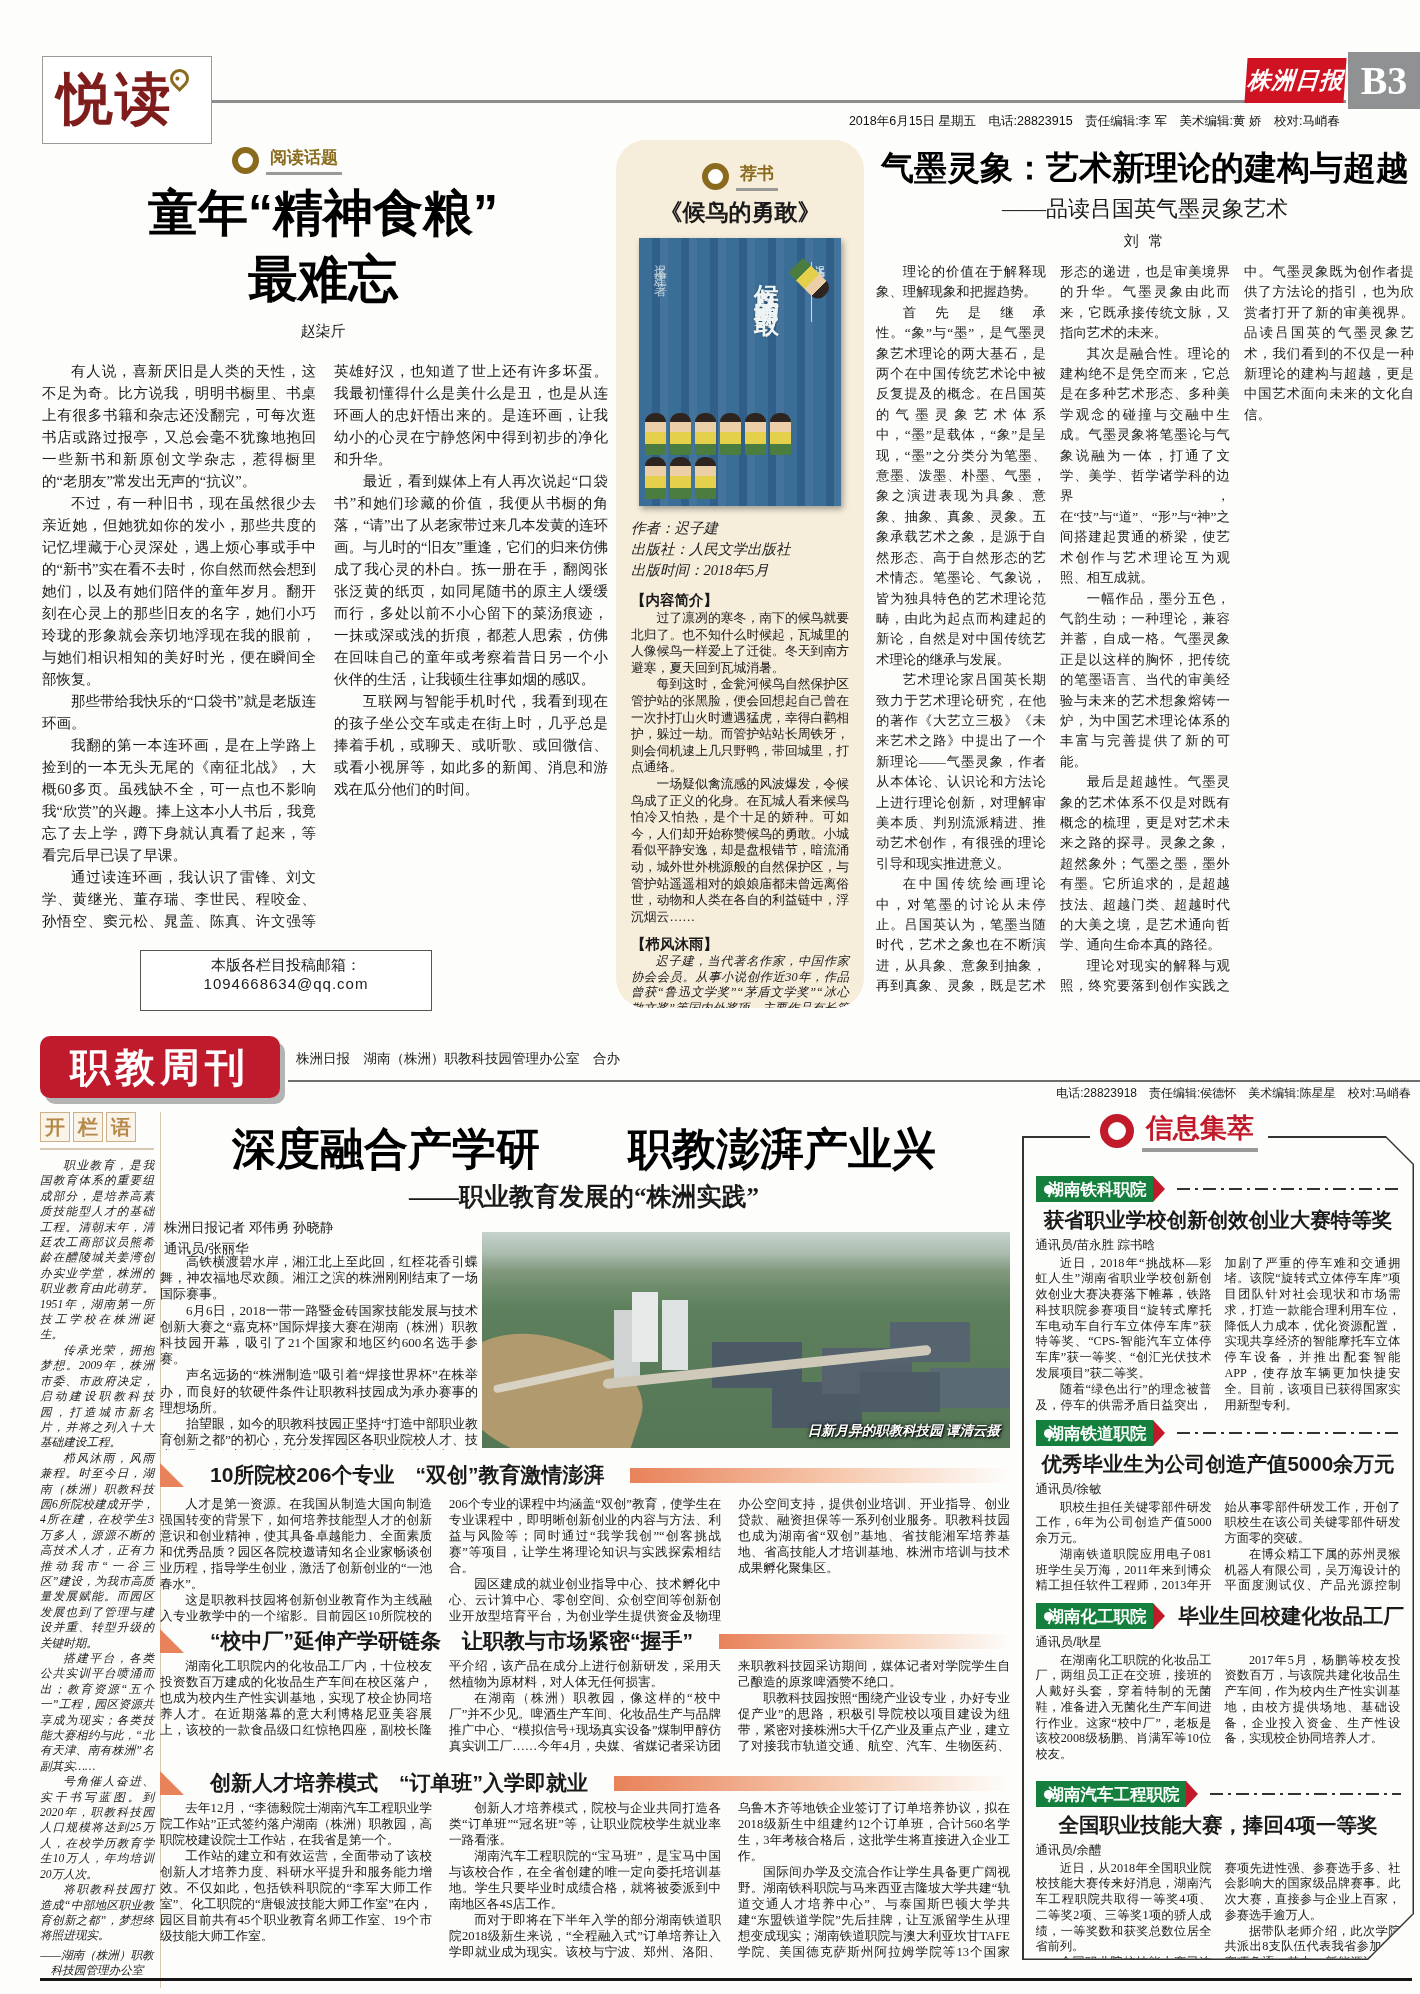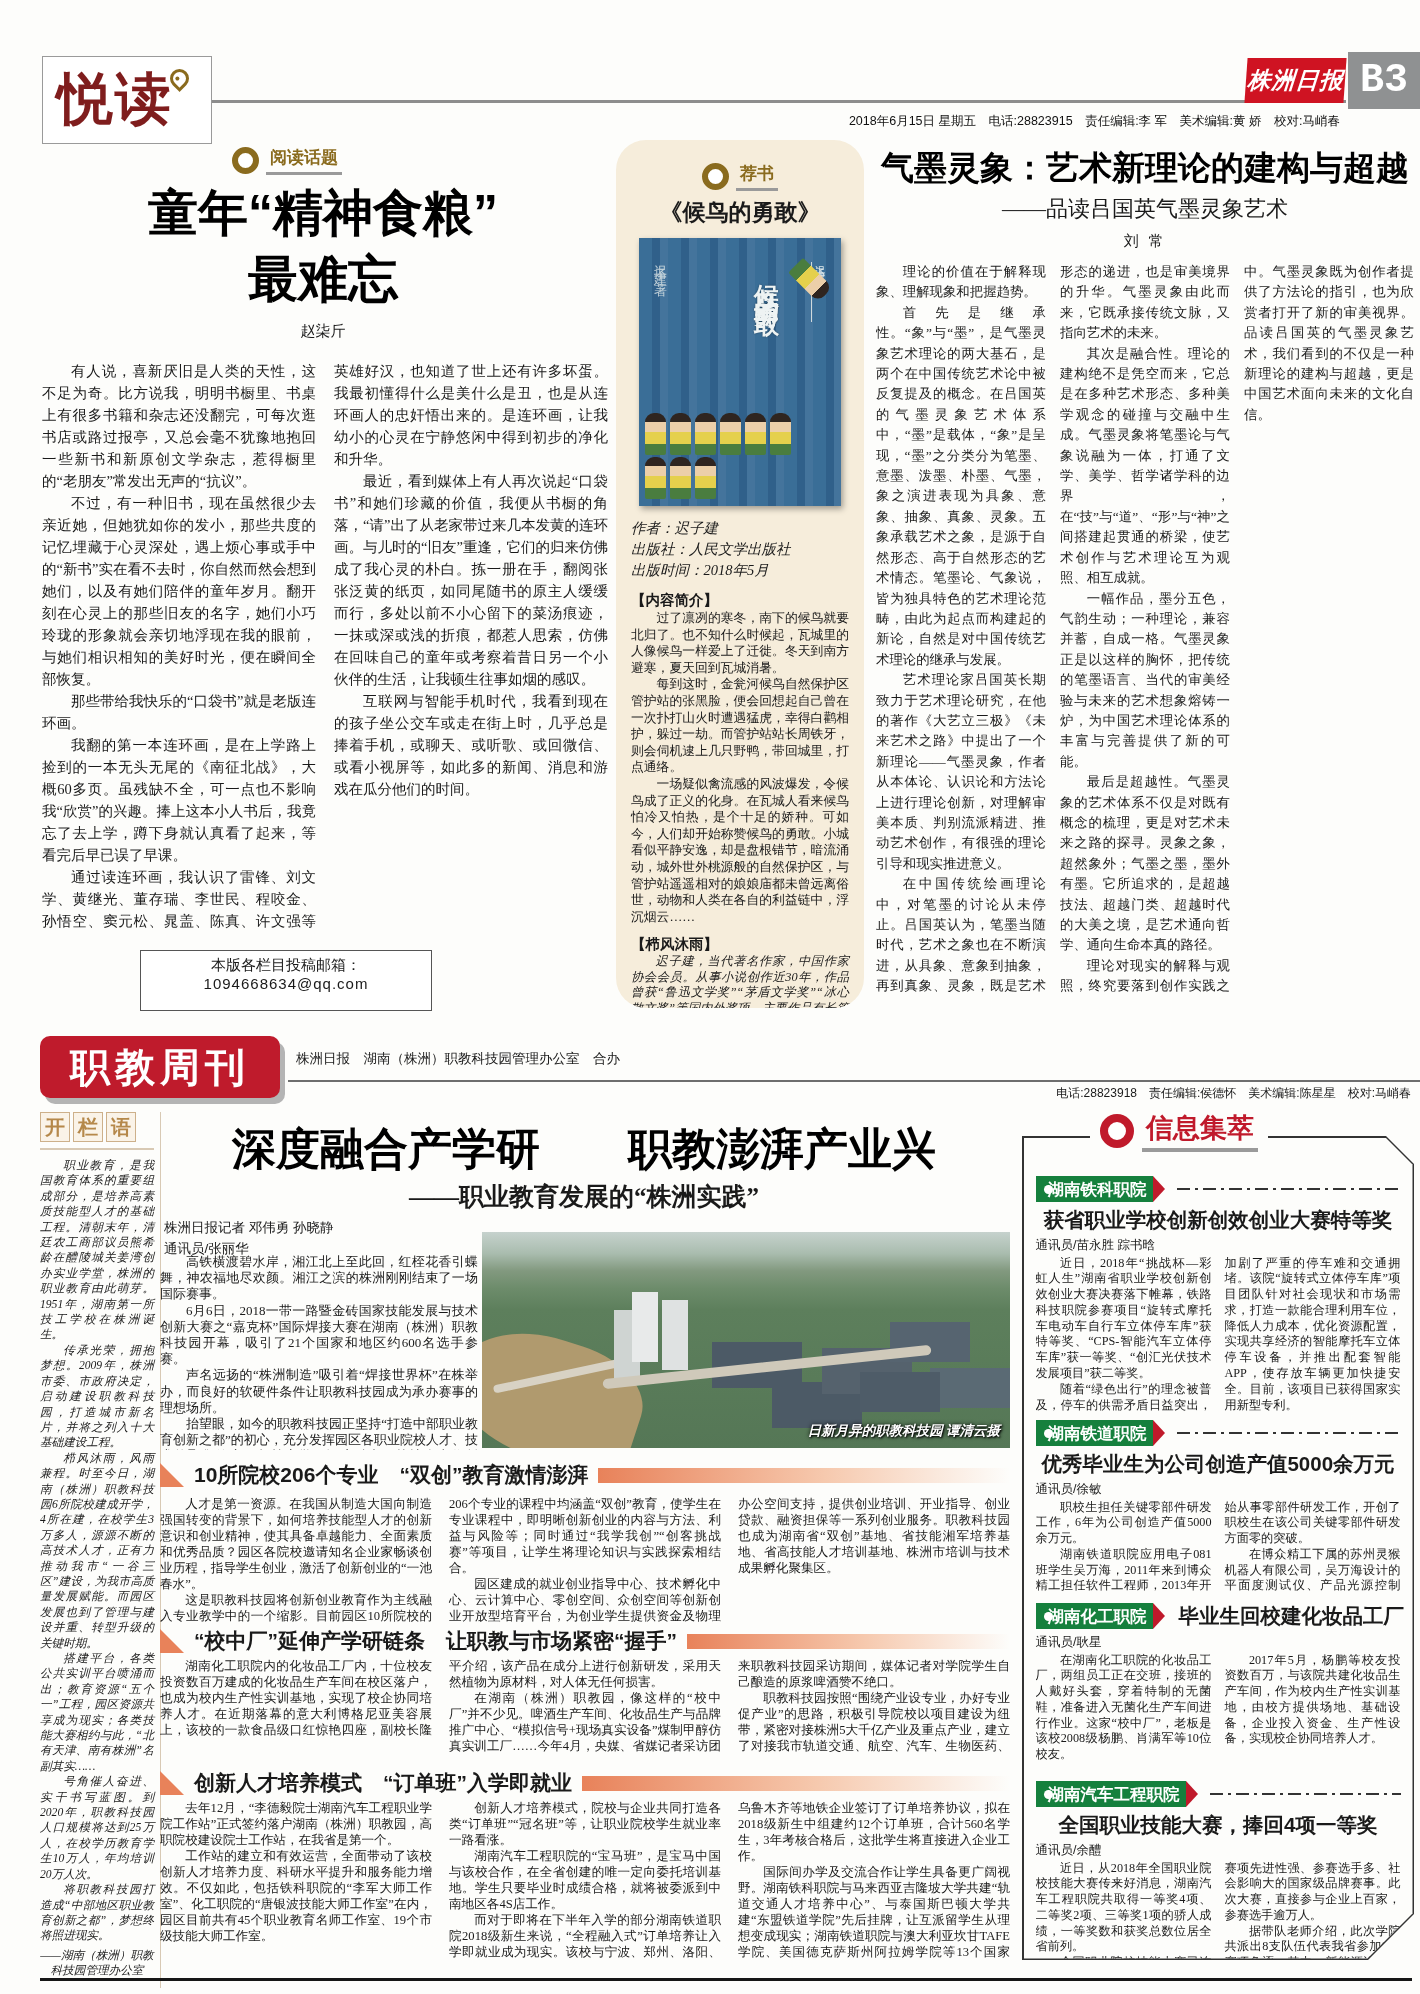--- a/index.html
+++ b/index.html
@@ -12,21 +12,21 @@
   .yuedu-txt{font-family:"Liberation Sans",sans-serif;font-weight:900;font-size:56px;
              color:#7f1d1d;line-height:84px;padding-left:14px;letter-spacing:2px;}
   .pin{position:absolute;right:22px;top:12px;width:13px;height:13px;border:3px solid #8a6b1e;
        border-radius:50% 50% 50% 0;transform:rotate(-45deg);}
   .pin::after{content:"";position:absolute;left:3px;top:3px;width:4px;height:4px;background:#8a6b1e;border-radius:50%;}
   .head-rule{left:212px;top:100px;width:1134px;height:3px;background:#8d8d8d;}
   .logo{left:1246px;top:58px;width:99px;height:45px;background:#cf1322;color:#fff;text-align:center;
         font-style:italic;font-weight:bold;font-size:23px;line-height:45px;letter-spacing:1px;
         font-family:"Liberation Serif",serif;transform:skewX(-4deg);}
   .pageno{left:1348px;top:52px;width:72px;height:57px;background:#8f9192;color:#fff;
-          font-family:Liberation Mono, monospace;font-size:40px;font-weight:bold;text-align:center;line-height:57px;}
+          font-family:Liberation Serif, serif;font-size:40px;font-weight:bold;text-align:center;line-height:57px;}
   .dateline{top:113px;right:80px;font-size:12.5px;color:#111;font-family:"Liberation Sans",sans-serif;}
   
   .glabel{display:flex;align-items:center;gap:7px;}
   .ring{width:15px;height:15px;border:6px solid #8a6b1e;border-radius:50%;background:#fff;}
   .glabel-text{font-family:"Liberation Sans",sans-serif;font-weight:bold;font-size:17px;color:#8a6b1e;
                border-bottom:3px solid #9a9a9a;padding:0 4px 3px;}
   
   .read-topic{left:232px;top:146px;text-align:center;}
   .read-headline{left:40px;top:180px;width:566px;text-align:center;font-family:"Liberation Sans",sans-serif;
                  font-weight:900;font-size:50px;line-height:1.32;color:#000;}
@@ -91,21 +91,21 @@
               background:linear-gradient(180deg,#c6d2cd 0%,#a9bcae 10%,#82997f 18%,#6d8c6b 26%,#5d7f5c 36%,#557756 100%);}
   .ph{position:absolute;}
   .ph-river{left:-30px;bottom:-10px;width:190px;height:120px;background:#b09a6e;border-radius:50% 40% 10% 50%;transform:rotate(18deg);}
   .ph-bridge{left:10px;bottom:70px;width:150px;height:8px;background:#d8d2c4;transform:rotate(-12deg);border-radius:4px;}
   .ph-tower{left:150px;top:60px;width:26px;height:70px;background:#e8eaea;box-shadow:30px 8px 0 #dfe2e2,-18px 18px 0 #cfd4d2;}
   .ph-roof1{left:230px;top:110px;width:90px;height:46px;background:#4c5a66;box-shadow:110px 6px 0 #55626d,60px 40px 0 #4c5a66;}
   .ph-roof2{right:40px;top:90px;width:80px;height:40px;background:#566470;box-shadow:-30px 50px 0 #4e5c68,40px 46px 0 #5a6a74;}
   .ph-road{left:120px;top:130px;width:330px;height:10px;background:#cfc9ba;transform:rotate(-6deg);border-radius:5px;}
   .ph-caption{position:absolute;right:10px;bottom:8px;color:#fff;font-weight:bold;font-size:13.5px;
               text-shadow:1px 1px 2px #000,0 0 4px #000;font-style:italic;}
-  .sect-head{position:absolute;left:160px;width:850px;height:26px;display:flex;align-items:center;gap:10px;}
+  .sect-head{position:absolute;left:160px;width:850px;height:26px;display:flex;align-items:center;gap:26px;}
   .tri{width:0;height:0;border-left:24px solid #e8825a;border-top:24px solid transparent;}
   .sect-title{font-family:"Liberation Sans",sans-serif;font-weight:bold;font-size:21px;white-space:nowrap;}
   .sect-bar{flex:1;height:15px;background:linear-gradient(90deg,#e8825a,#f6c9ae 55%,#fdfdfb);}
   .sect-body{position:absolute;left:160px;width:850px;column-count:3;column-gap:17px;column-fill:auto;
              font-size:12.6px;line-height:16px;text-align:justify;overflow:hidden;}
   .bottom-rule{left:40px;top:1978px;width:1372px;height:3px;background:#161616;}
   
   .digest-outer{left:1022px;top:1136px;width:392px;height:824px;background:#333;
                 clip-path:polygon(0 0,calc(100% - 28px) 0,100% 28px,100% calc(100% - 46px),calc(100% - 46px) 100%,0 100%);}
   .digest-inner{position:absolute;left:1.5px;top:1.5px;width:389px;height:821px;background:#fdfdfb;

